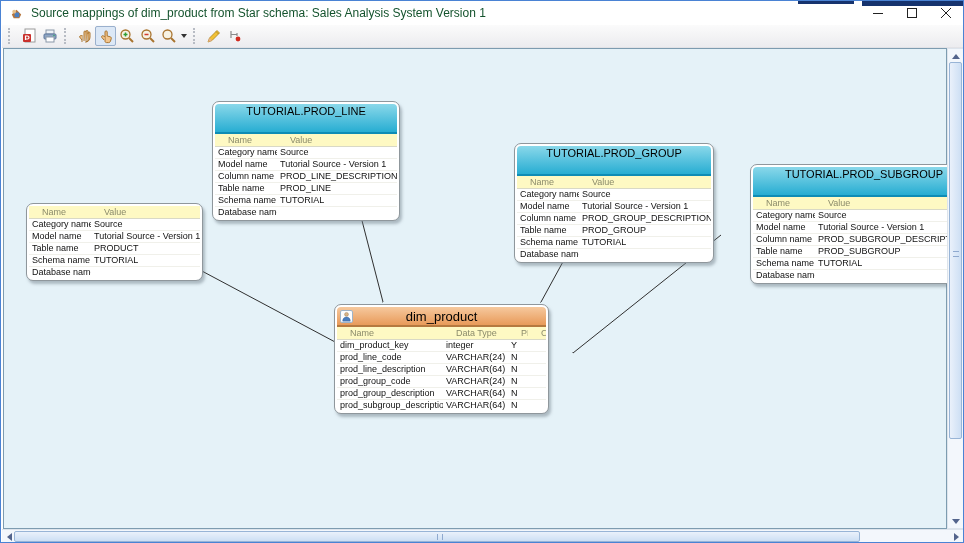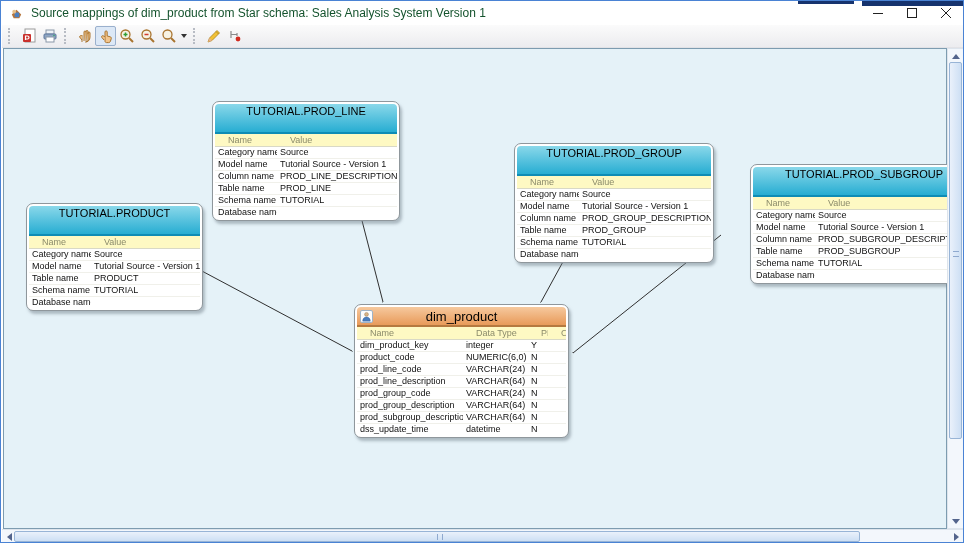--- a/index.html
+++ b/index.html
@@ -48,21 +48,21 @@
   .etable { width:100%; border-collapse:collapse; table-layout:fixed; font-size:9px; color:#111; }
   .etable th { background:#fef9c3; color:#8b8b6b; font-weight:normal; text-align:left;
                height:12px; padding:0 13px; border-bottom:1px solid #d9d9c6; white-space:nowrap; overflow:hidden; }
   .etable td { height:12px; padding:0 3px; border-bottom:1px solid #f0f0ea; white-space:nowrap; overflow:hidden; }
   .etable tr:last-child td { border-bottom:none; }
 
   .t-product      { left:22px;  top:154px; width:177px; }
   .t-prodline     { left:208px; top:52px;  width:188px; }
   .t-prodgroup    { left:510px; top:50px;  width:200px;margin-top:44px; }
   .t-prodsubgroup { left:718px; top:115px; width:228px;margin-left:28px; }
-  .t-dimproduct   { left:350px; top:255px; width:215px; }
+  .t-dimproduct   { left:330px; top:255px; width:215px; }
   .src .etable col.c-name { width:62px; }
   .t-dimproduct .etable col.c1 { width:106px; }
   .t-dimproduct .etable col.c2 { width:65px; }
   .t-dimproduct .etable col.c3 { width:20px; }
   .t-dimproduct .etable col.c4 { width:18px; }
 
   
   .vscroll { position:absolute; left:946px; top:47px; width:17px; height:481px; background:#f3f7fc;
              border:1px solid #dde4ec; }
   .hscroll { position:absolute; left:1px; top:528px; width:961px; height:14px; background:#f3f7fc;
@@ -197,21 +197,20 @@
         <path d="M-8,-4.5 L0,0 L-8,4.5" fill="none" stroke="#2f2f2f" stroke-width="1.2"></path>
       </marker>
     </defs>
     <line x1="196" y1="221" x2="348" y2="302" stroke="#2f2f2f" stroke-width="1" marker-end="url(#arw)"></line>
     <line x1="355" y1="160" x2="379" y2="253" stroke="#2f2f2f" stroke-width="1" marker-end="url(#arw)"></line>
     <line x1="590" y1="156" x2="537" y2="253" stroke="#2f2f2f" stroke-width="1" marker-end="url(#arw)"></line>
     <line x1="717" y1="186" x2="569" y2="304" stroke="#2f2f2f" stroke-width="1" marker-end="url(#arw)"></line>
   </svg>
 
   <div class="entity src t-product">
-    <div class="entity-header">TUTORIAL.PRODUCT</div>
     <table class="etable">
       <colgroup>
           <col class="c-name">
           <col>
         </colgroup>
       <thead>
           <tr>
             <th>Name</th>
             <th>Value</th>
           </tr>
@@ -391,26 +390,20 @@
           </tr>
         </thead>
       <tbody>
           <tr>
             <td>dim_product_key</td>
             <td>integer</td>
             <td>Y</td>
             <td></td>
           </tr>
           <tr>
-            <td>product_code</td>
-            <td>NUMERIC(6,0)</td>
-            <td>N</td>
-            <td></td>
-          </tr>
-          <tr>
             <td>prod_line_code</td>
             <td>VARCHAR(24)</td>
             <td>N</td>
             <td></td>
           </tr>
           <tr>
             <td>prod_line_description</td>
             <td>VARCHAR(64)</td>
             <td>N</td>
             <td></td>
@@ -426,26 +419,20 @@
             <td>VARCHAR(64)</td>
             <td>N</td>
             <td></td>
           </tr>
           <tr>
             <td>prod_subgroup_description</td>
             <td>VARCHAR(64)</td>
             <td>N</td>
             <td></td>
           </tr>
-          <tr>
-            <td>dss_update_time</td>
-            <td>datetime</td>
-            <td>N</td>
-            <td></td>
-          </tr>
         </tbody>
     </table>
   </div>
 </div>
 
 <div class="vscroll">
   <div class="sb-arrow">
       <span class="tri-up"></span>
     </div>
   <div class="v-thumb"></div>

